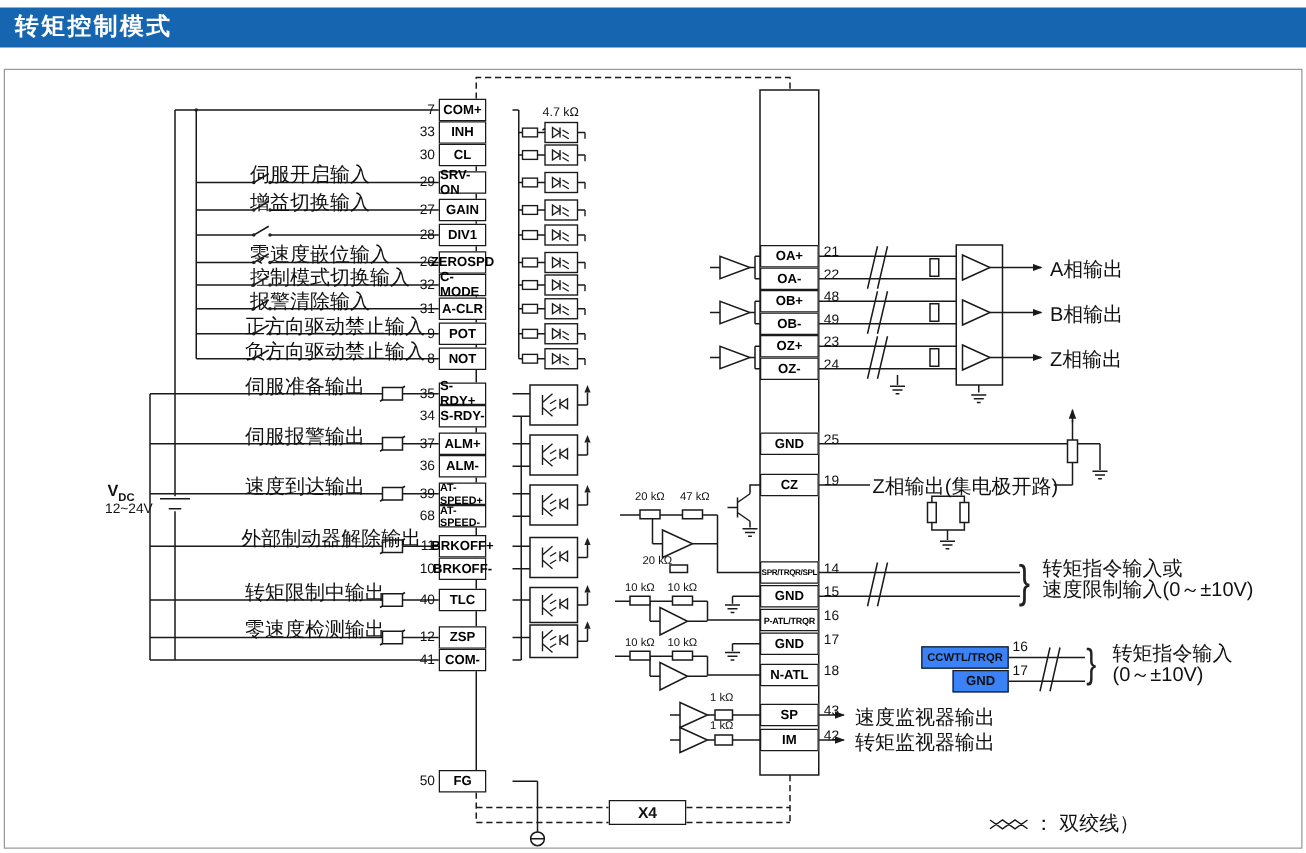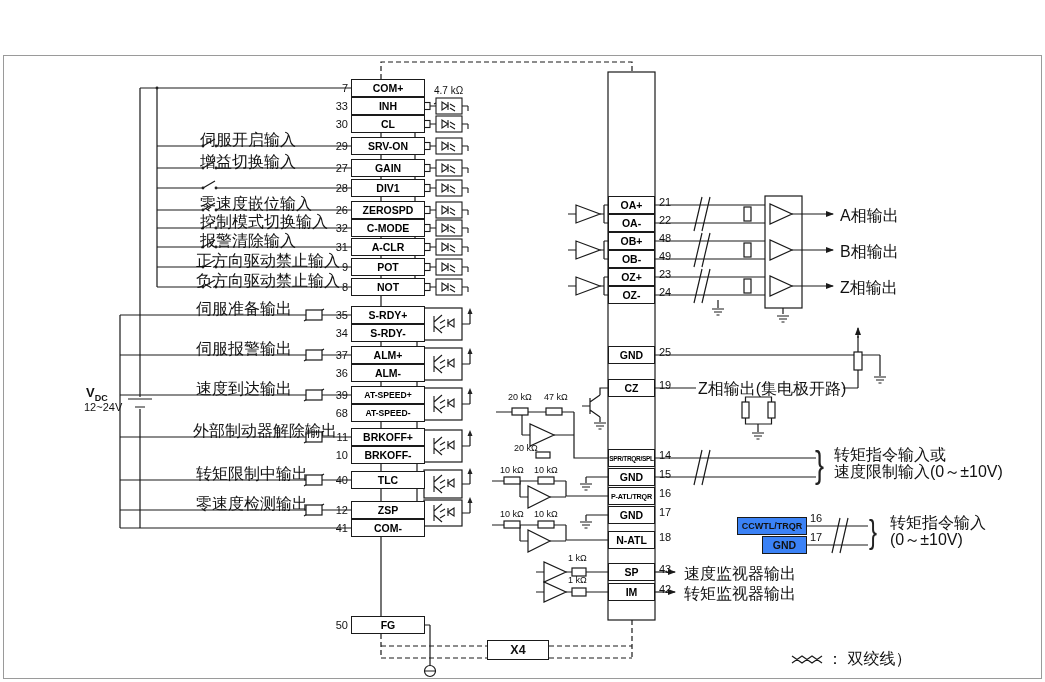--- a/index.html
+++ b/index.html
@@ -12,21 +12,21 @@
   svg.wires{position:absolute;left:0;top:0;z-index:1}
   .t{position:absolute;z-index:3;white-space:nowrap;color:#111}
   .f12{font-size:16px}.f11{font-size:11px}.f10{font-size:10px}.f9{font-size:9px}
   .b{font-weight:normal}
   .pin{position:absolute;z-index:2;display:flex;align-items:center;height:18px}
   .pin .num{font-size:11px;color:#111}
   .pin.l{left:322px}
   .pin.l .num{width:26px;text-align:right;margin-right:3px}
   .pin .box{height:18px;border:1.3px solid #1a1a1a;background:#fff;display:flex;align-items:center;
             justify-content:center;font-weight:bold;font-size:10.5px;color:#000}
-  .pin.l .box{width:74px}
+  .pin.l .box{width:38px}
   .pin.r{left:608px}
   .pin.r .box{width:47px}
   .pin.r .num{margin-left:4px;margin-top:-7px}
   .box.sm{font-size:8.6px}
   .box.xs{font-size:6.5px;letter-spacing:-0.3px}
   .box.s2{font-size:7.2px;letter-spacing:-0.2px}
   .divbox{position:absolute;left:540px;top:205px;width:28px;height:106px;border:1.3px solid #1a1a1a;
           background:#fff;z-index:2;display:flex;align-items:center;justify-content:center}
   .divbox span{display:block;width:14px;font-size:12.5px;font-weight:bold;line-height:1.55;
                word-break:break-all;text-align:center}
@@ -37,20 +37,21 @@
       font-weight:bold;font-size:12.5px}
   .vdc{position:absolute;left:86px;top:385px;z-index:3;font-size:13px;font-weight:bold}
   .vdc sub{font-size:9px}
   .brace{position:absolute;z-index:3;font-size:27px;color:#222;transform:scaleY(1.35);transform-origin:top left}
 </style>
 </head>
 <body>
 
 <div class="stage">
 
+  <div class="hdr">转矩控制模式</div>
   <div class="frame"></div>
 
   <svg class="wires" width="1045" height="682" viewBox="0 0 1045 682">
     <defs>
       <marker id="ah" markerWidth="9" markerHeight="7" refX="7" refY="3" orient="auto" markerUnits="userSpaceOnUse">
         <path d="M0,0 L8,3 L0,6 Z" fill="#1a1a1a"></path>
       </marker>
       <g id="gnd" stroke="#1a1a1a" stroke-width="1.1" fill="none">
         <path d="M-6,0 H6 M-4,3 H4 M-1.5,6 H1.5"></path>
       </g>

